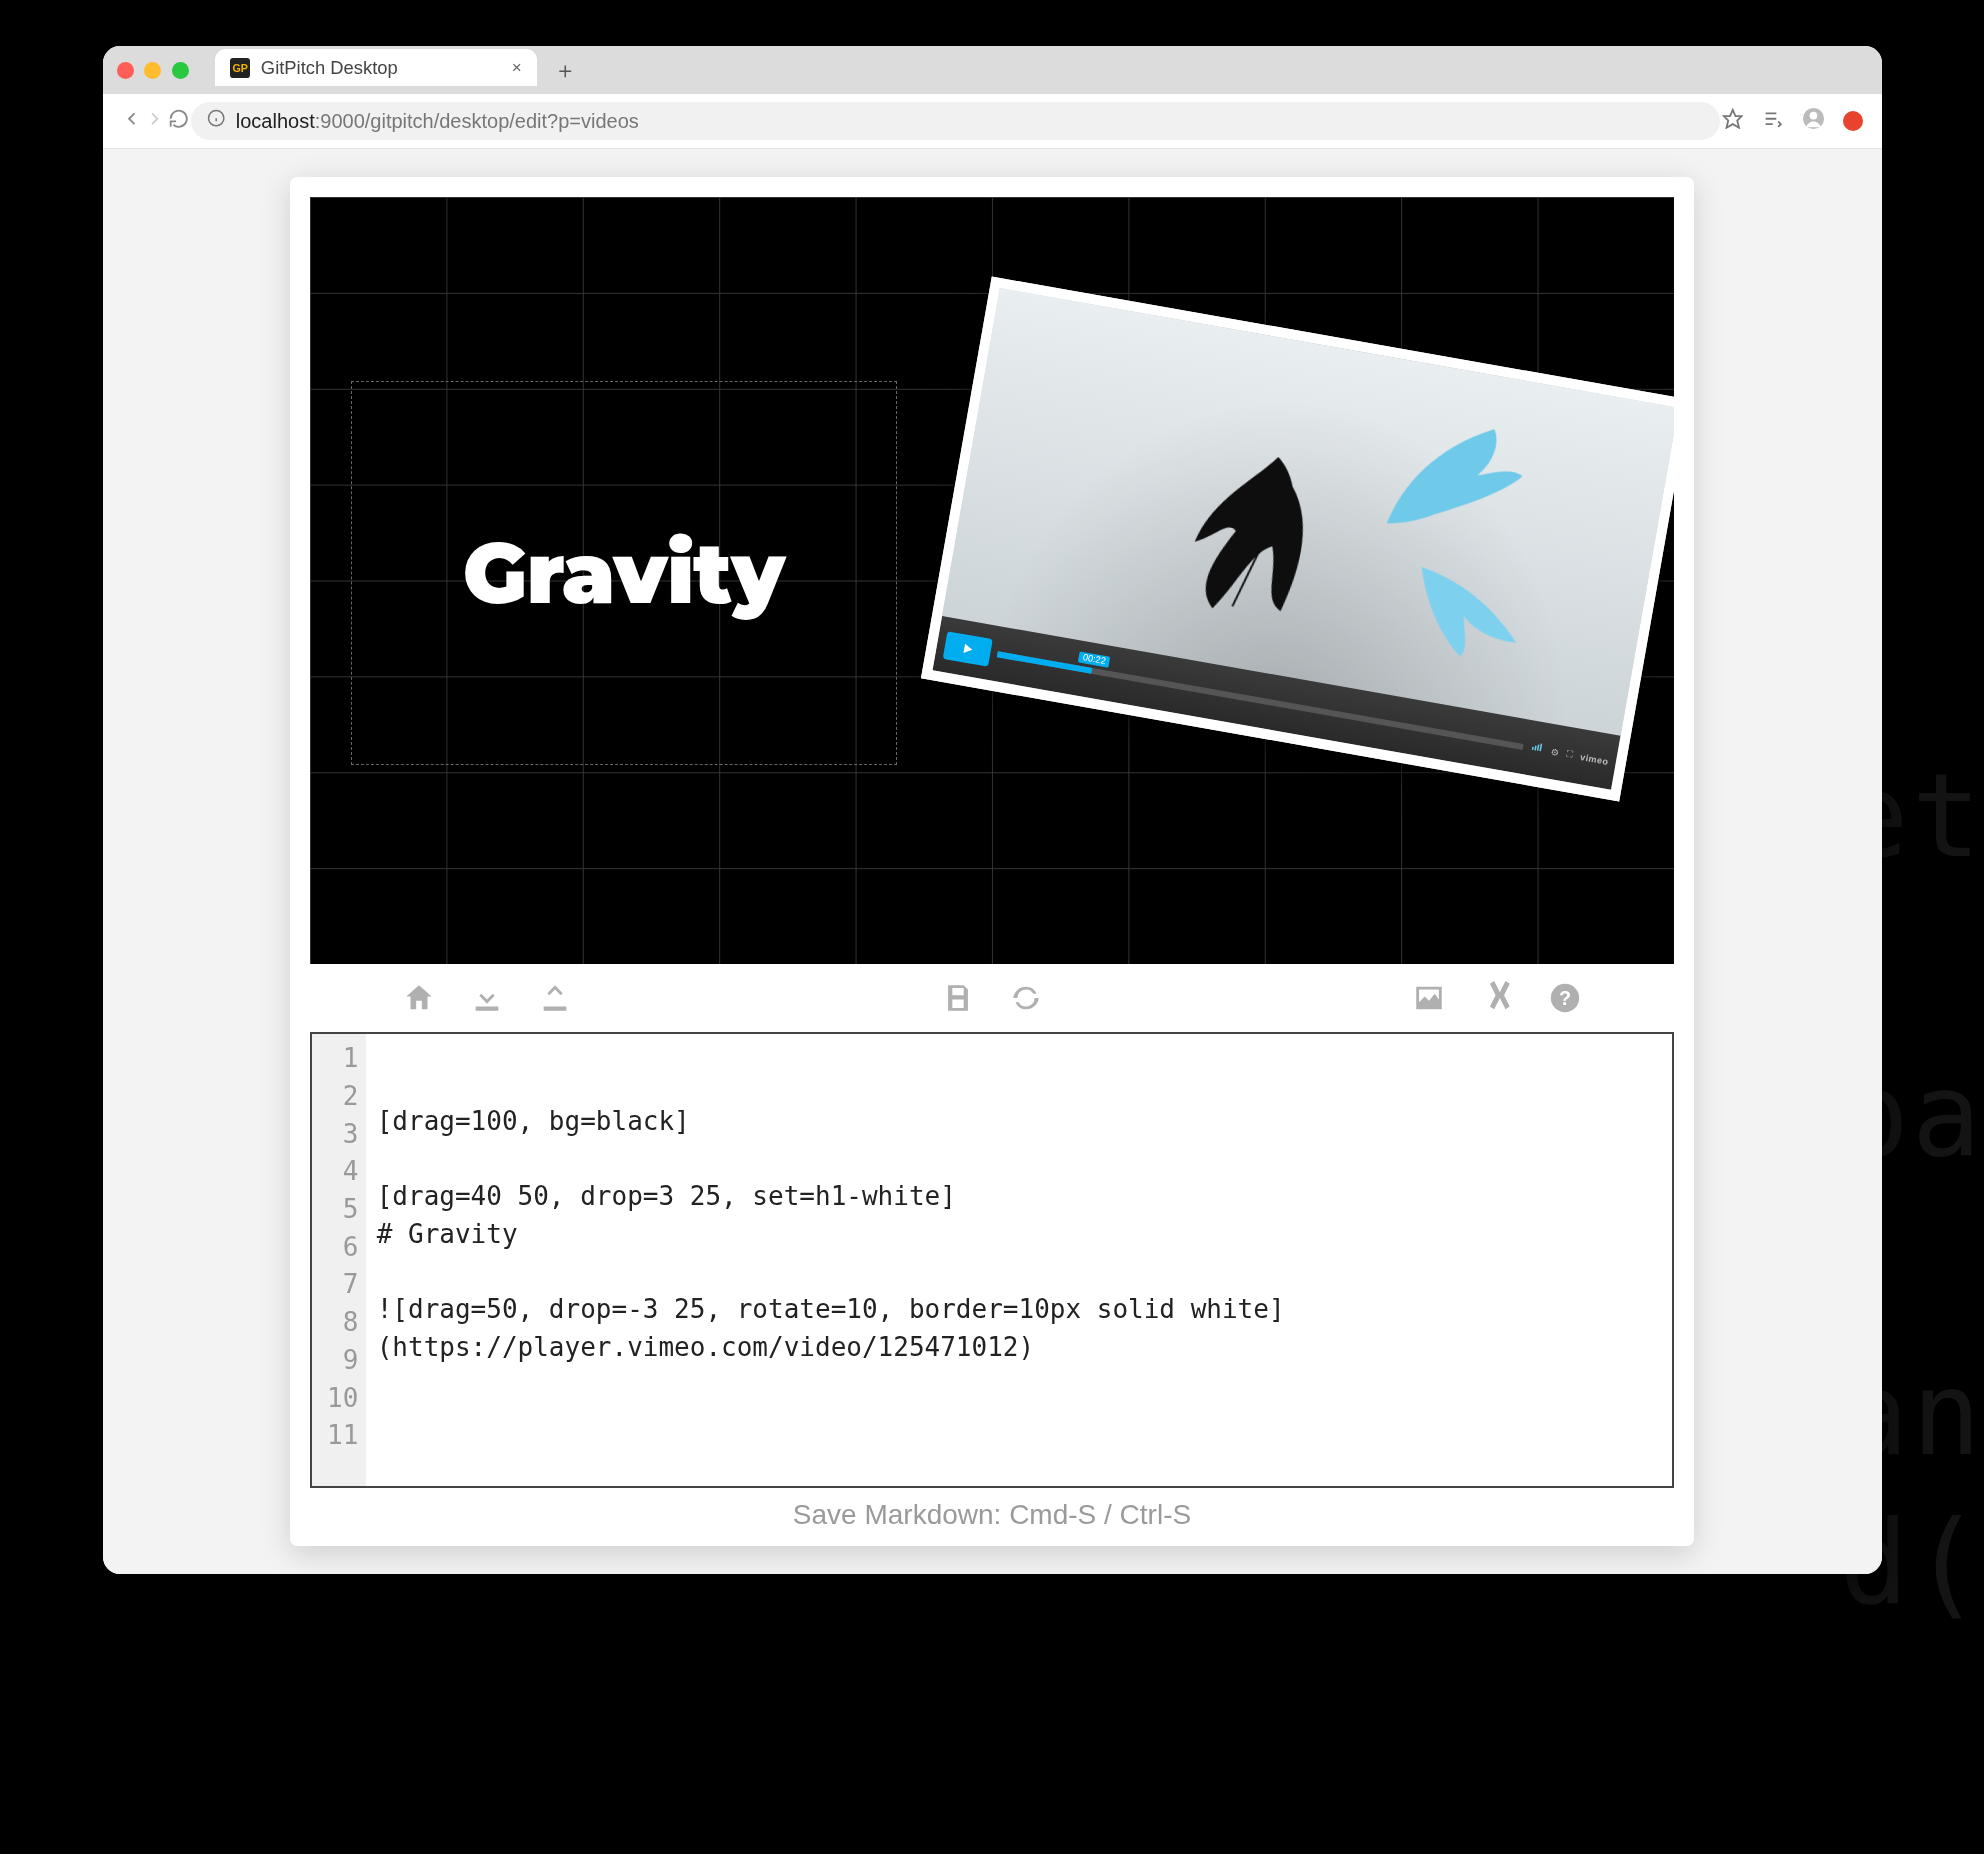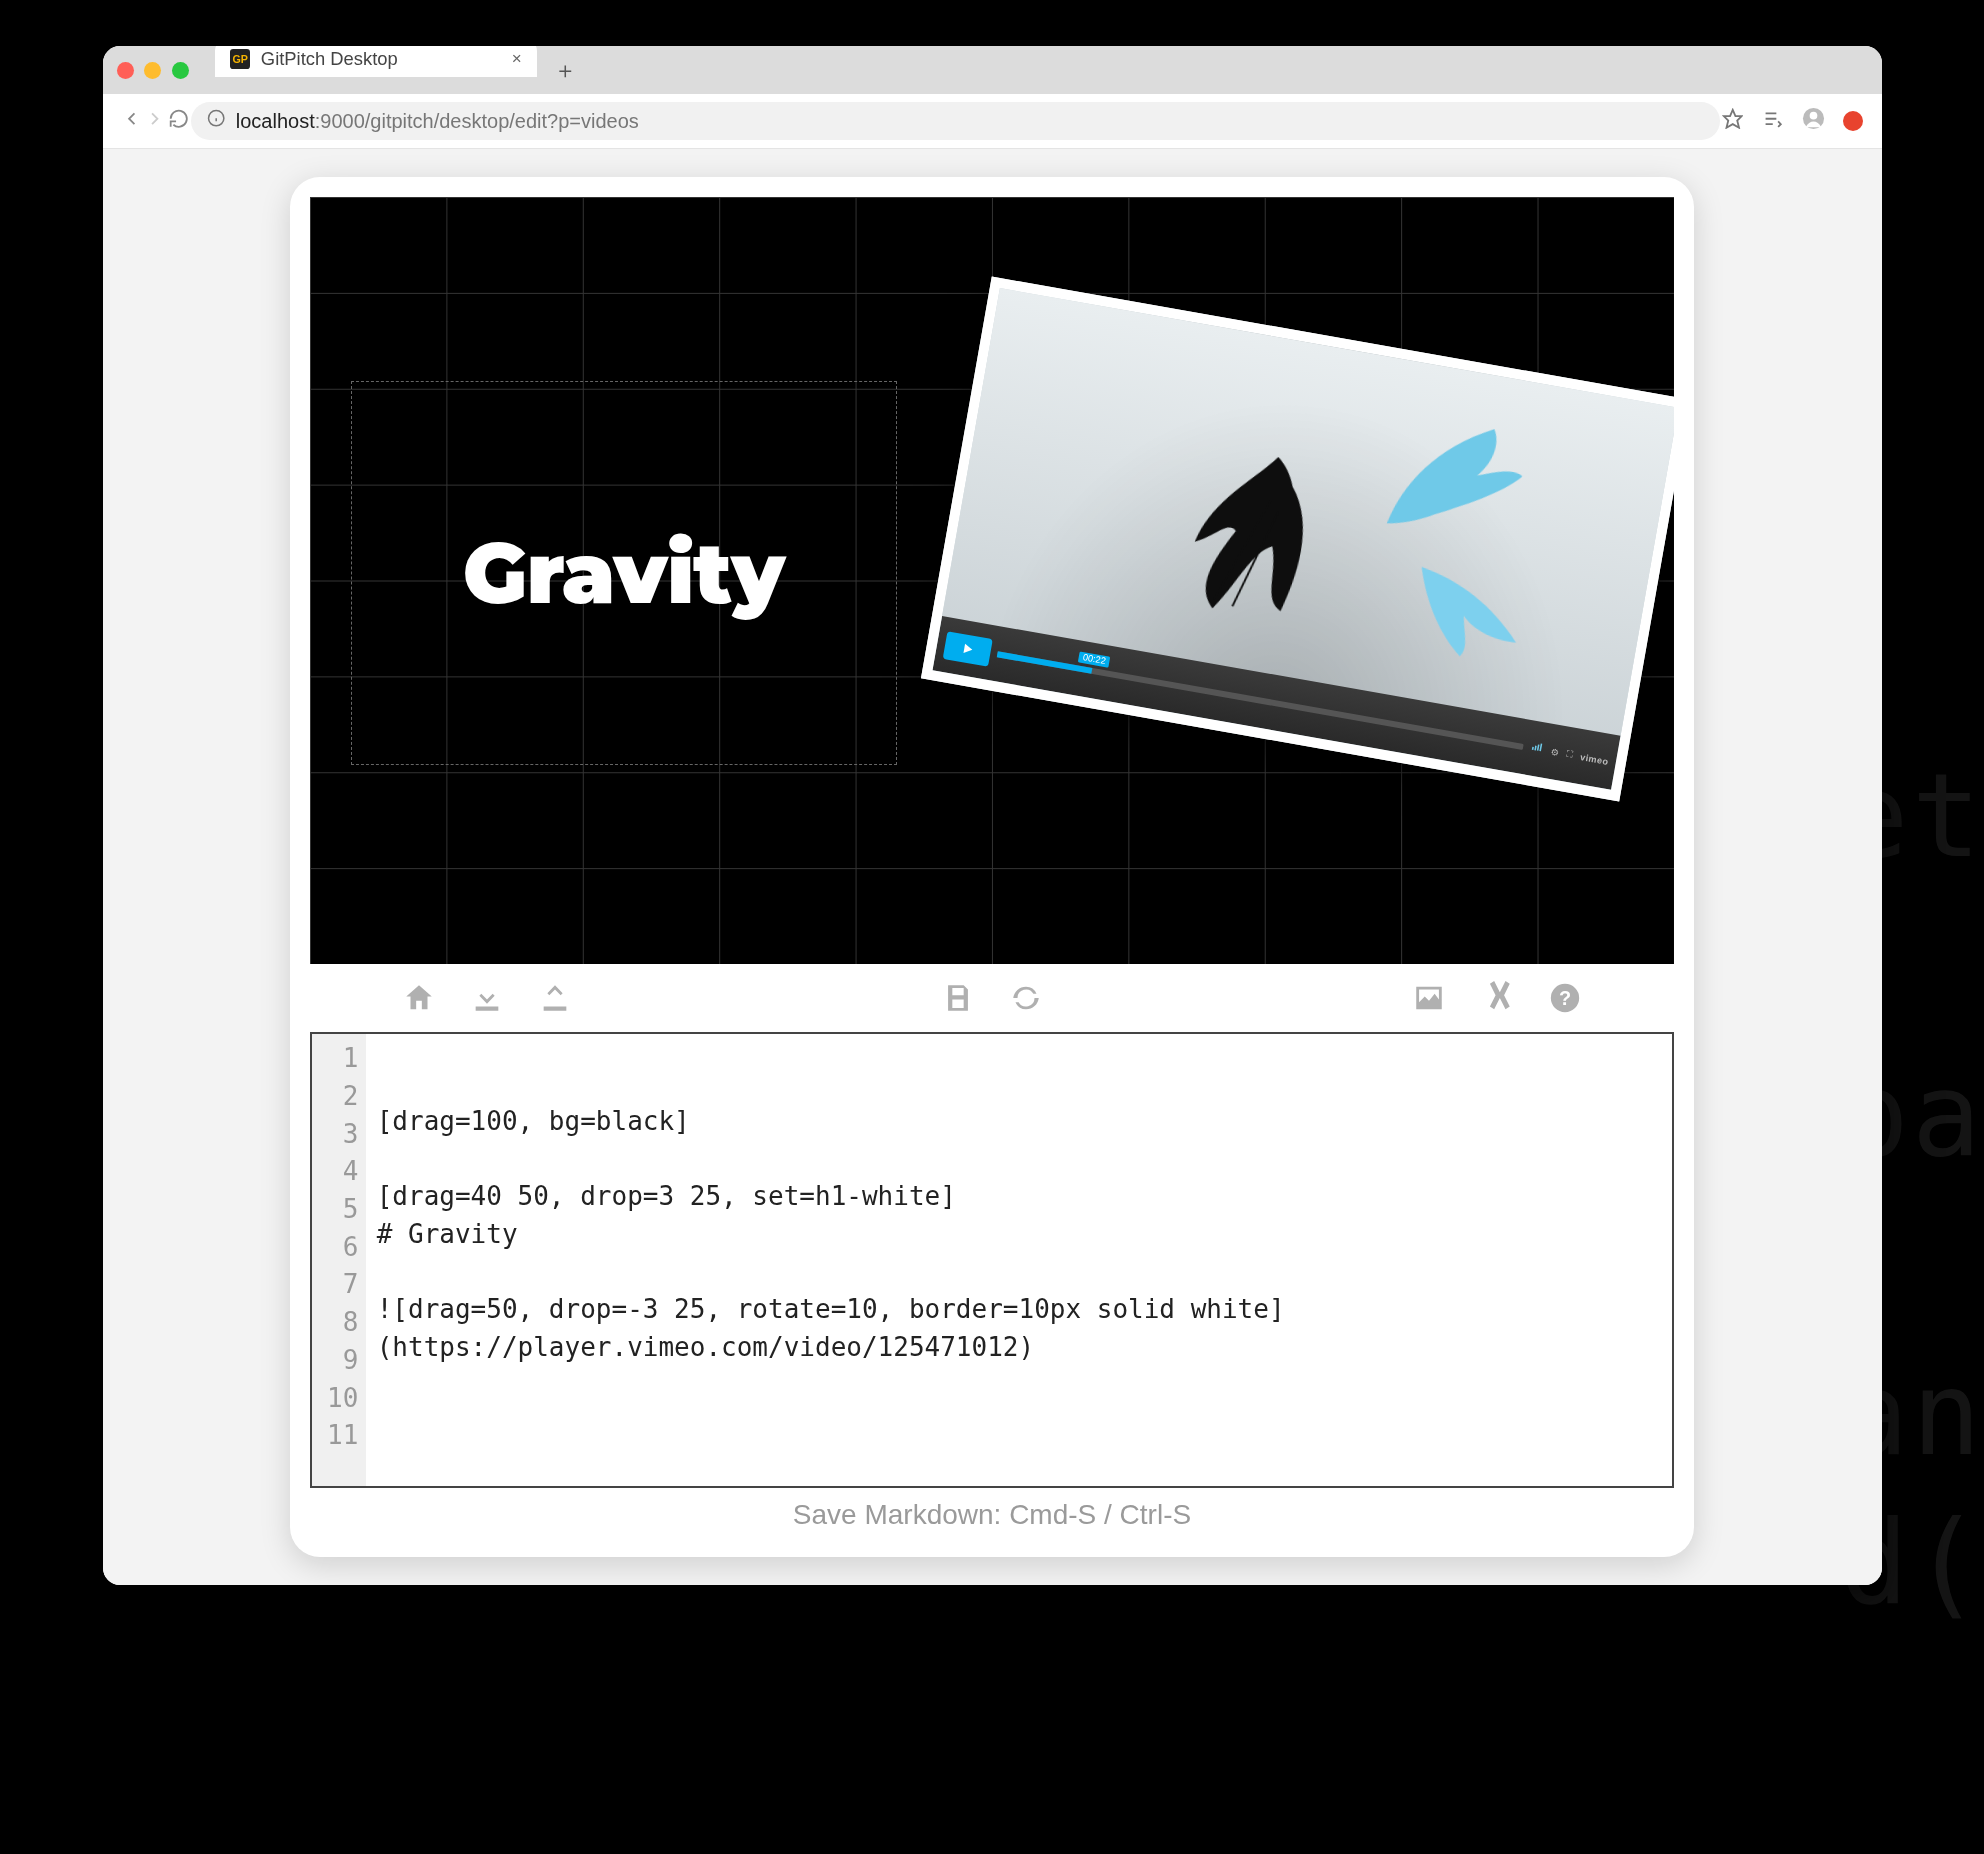--- a/index.html
+++ b/index.html
@@ -57,21 +57,21 @@
     box-shadow:0 46px 123px var(--shadow), 0 10.7px 31px rgba(0,0,0,.5);
     background:#fff;
   }
 
   
   .tabstrip{
     height:48px;
     background:var(--chrome-gray);
     display:flex;
     align-items:flex-end;
-    padding:17px 14px;
+    padding:8px 14px;
     gap:10.7px;
   }
   .traffic{display:flex;gap:10.7px;align-self:center;margin-right:15.3px}
   .dot{width:17px;height:17px;border-radius:50%}
   .dot.red{background:#ff5f57}
   .dot.yellow{background:#febc2e}
   .dot.green{background:#28c840}
   .tab{
     background:#fff;
     height:37px;
@@ -128,23 +128,23 @@
   .viewport{
     background:#f3f3f3;
     padding:28px 0 28px;
     display:flex;
     justify-content:center;
   }
   .app-card{
     width:1404px;
     max-width:96%;
     background:#fff;
-    border-radius:30px;
+    border-radius:7px;
     box-shadow:0 7.7px 31px rgba(0,0,0,.15);
-    padding:20px 20px 25px;
+    padding:20px 20px 14px;
   }
 
   
   .slide{
     position:relative;
     width:100%;
     aspect-ratio:16/9;
     background:#000;
     overflow:hidden;
   }

